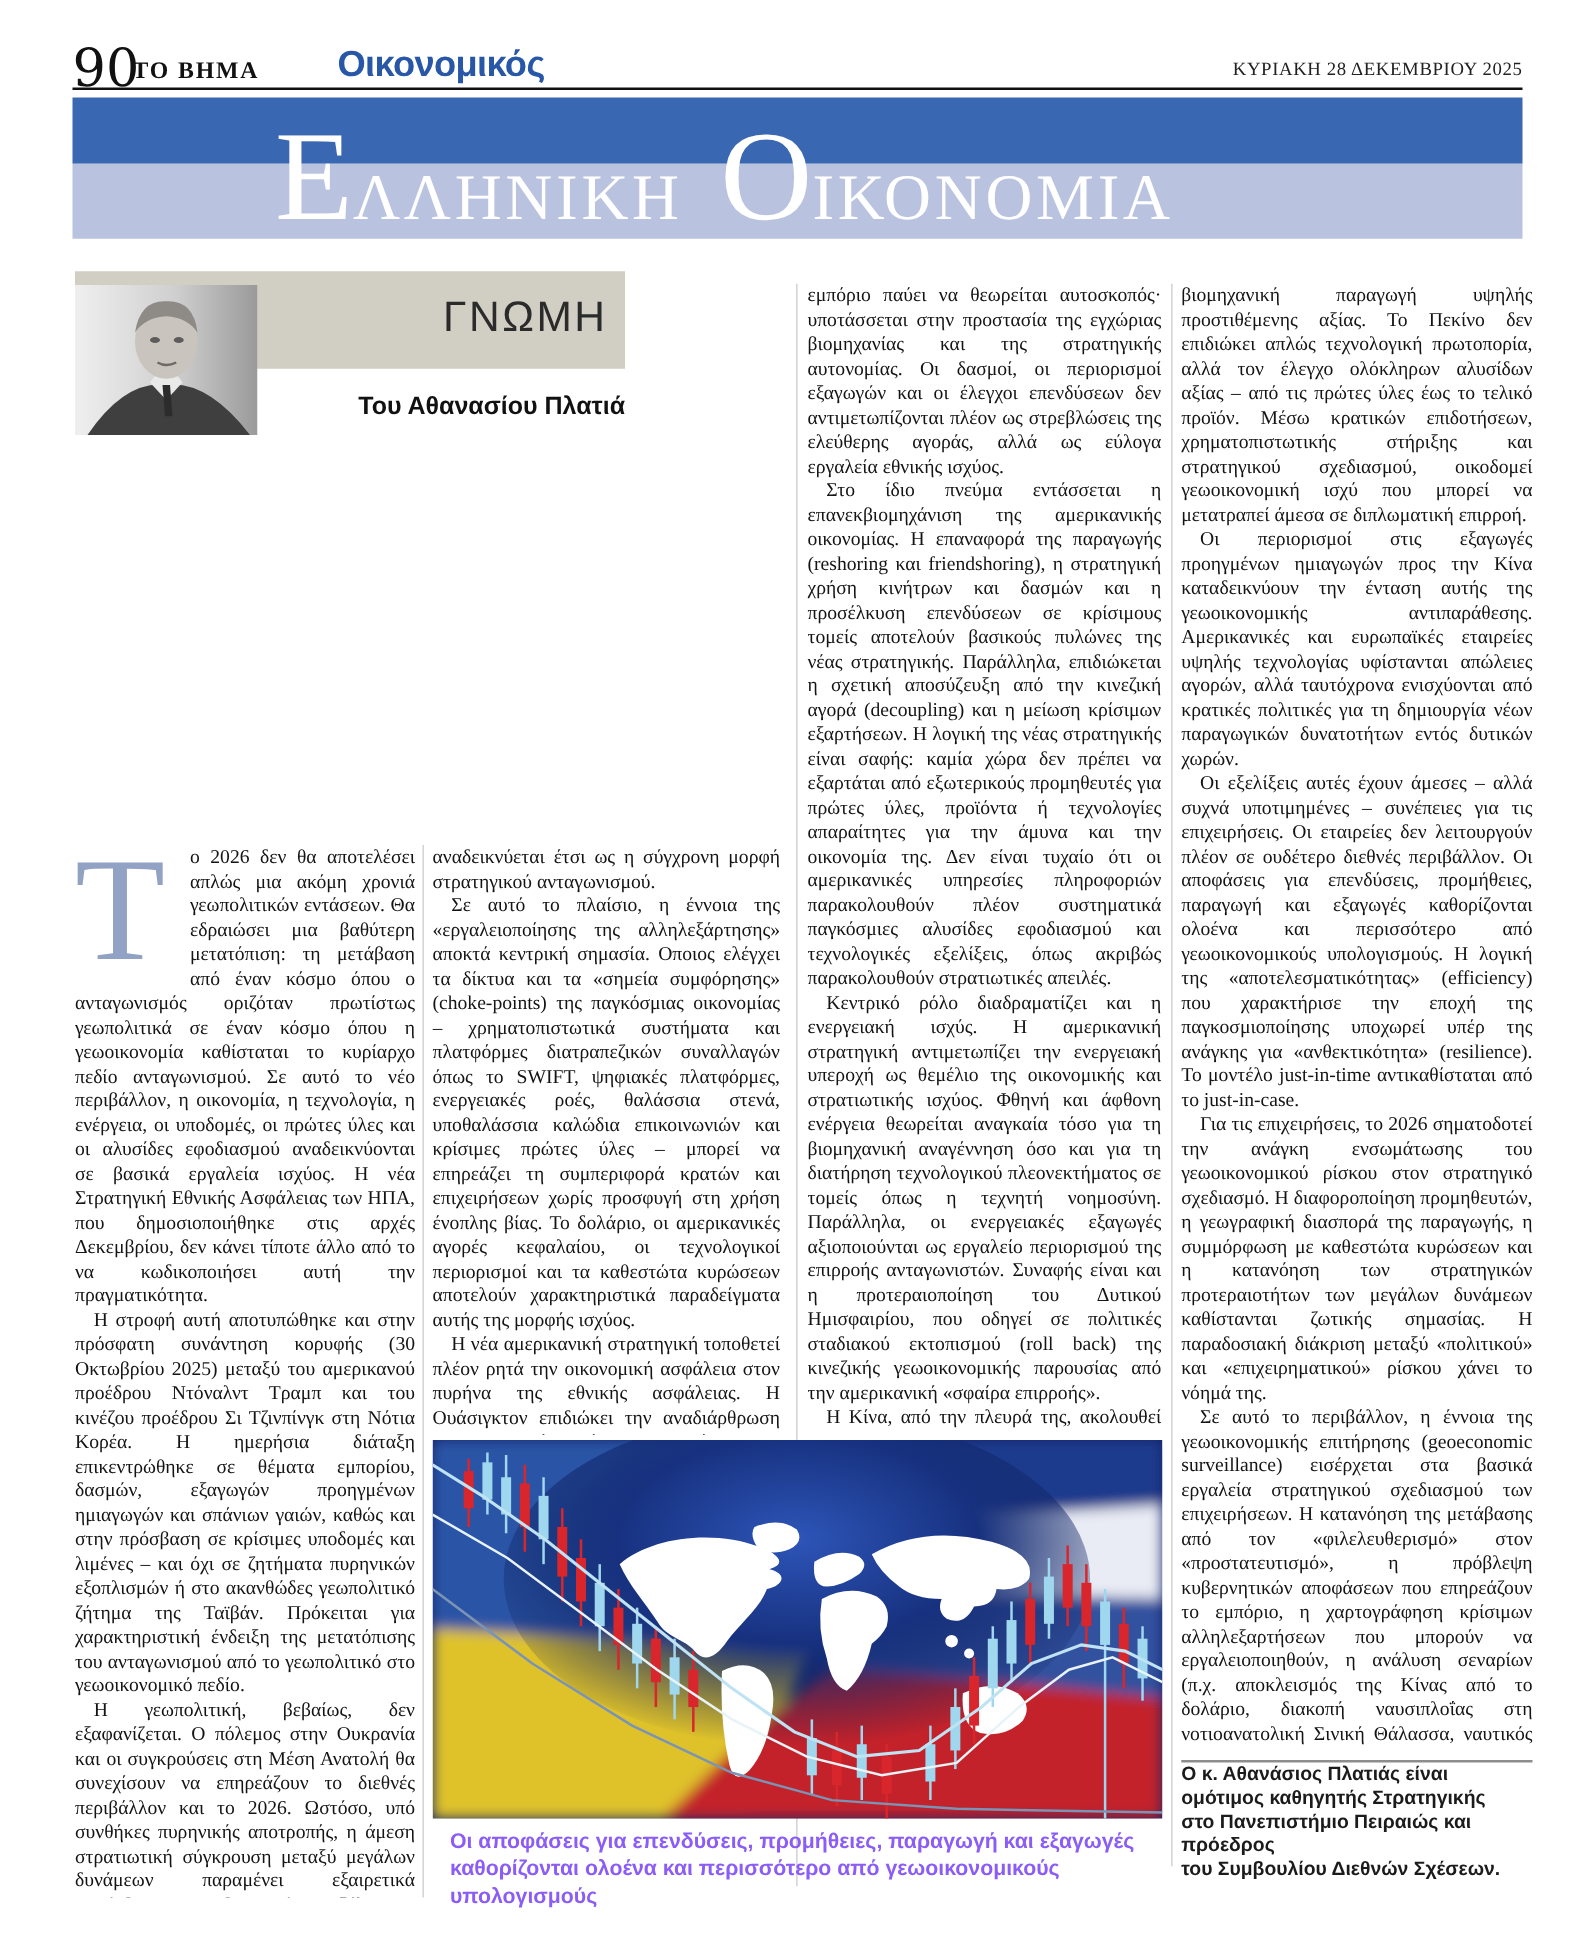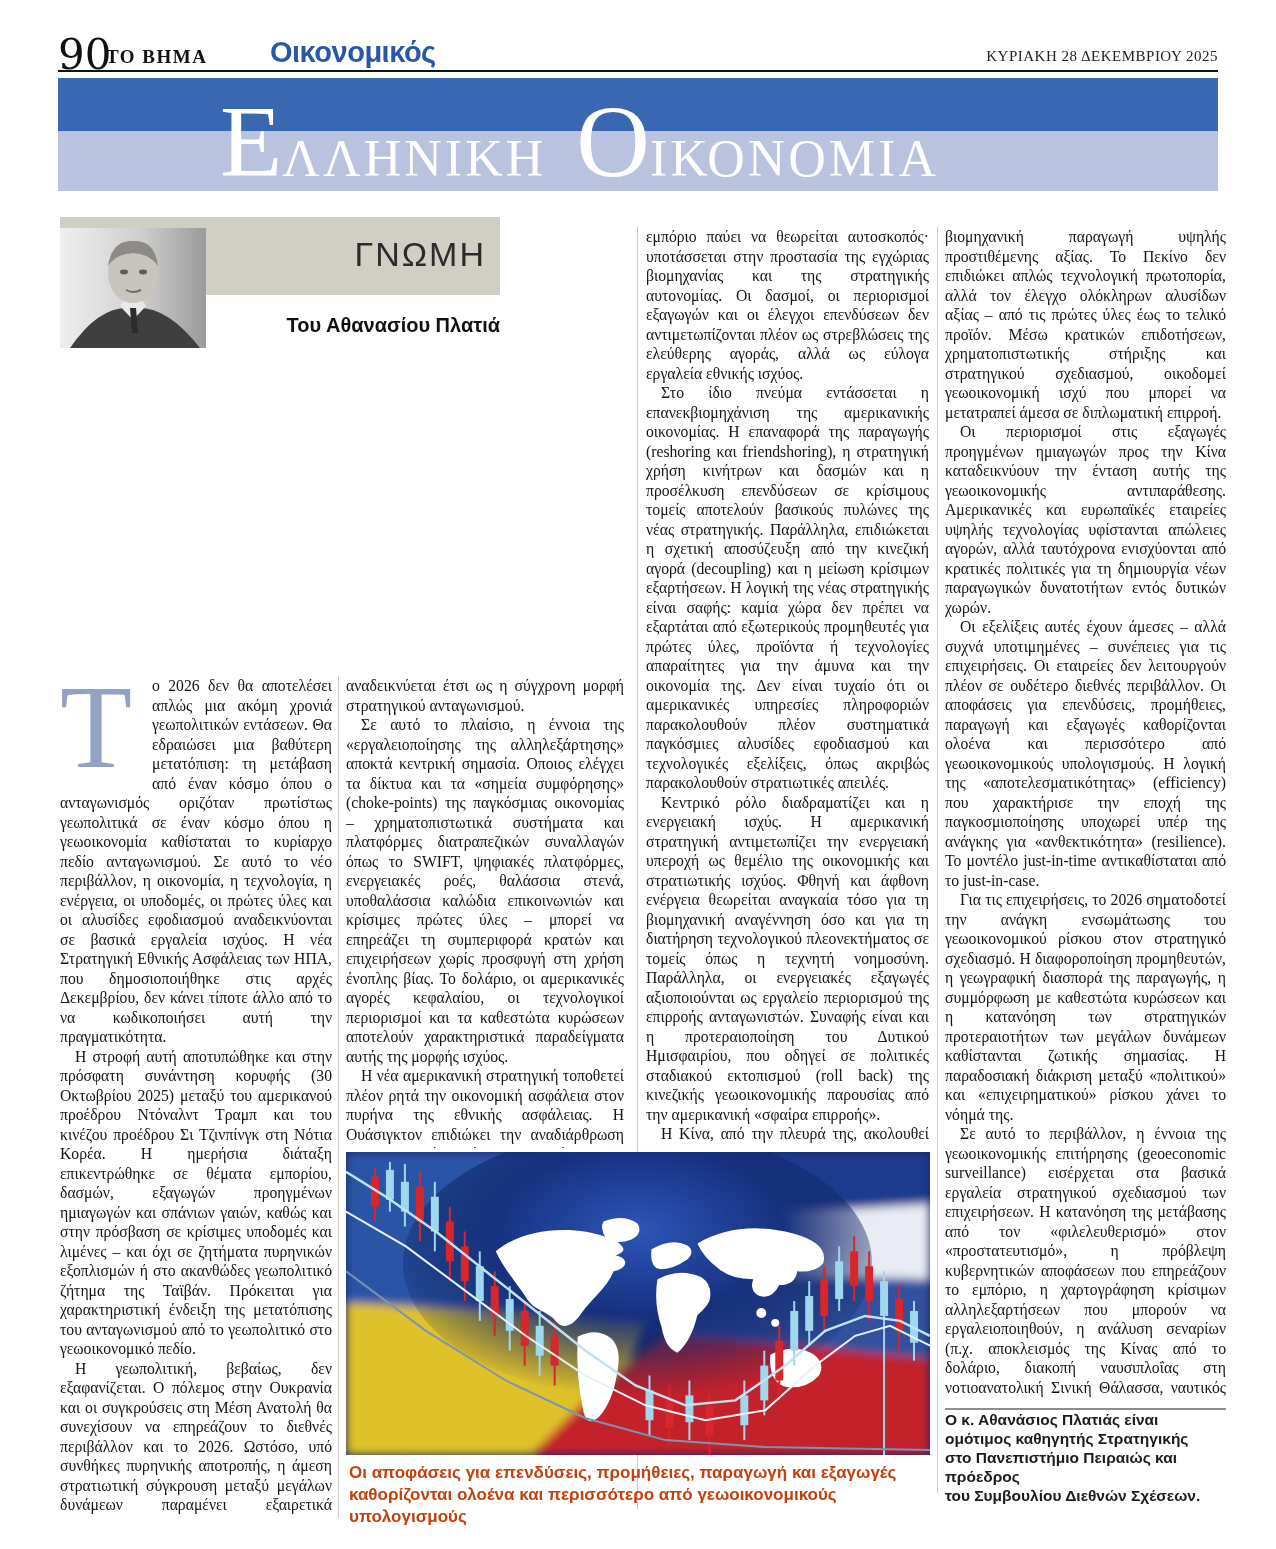--- a/index.html
+++ b/index.html
@@ -52,23 +52,23 @@
            font-family:"Liberation Serif",serif;margin:4px 6px 0 0;text-indent:0;}
 
   .col-divider{position:absolute;width:1px;background:#c9c9c9;}
   #div12{left:338px;top:676px;height:842px;}
   #div23{left:637px;top:227px;height:1282px;}
   #div34{left:937px;top:227px;height:1266px;}
 
   
   .lead-photo{position:absolute;left:346px;top:1152px;width:584px;height:303px;overflow:hidden;}
   .lead-photo svg{display:block;width:100%;height:100%;}
-  .photo-caption{position:absolute;left:349px;top:1462px;width:584px;
+  .photo-caption{position:absolute;left:360px;top:1462px;width:584px;
                  font-family:"Liberation Sans",sans-serif;font-weight:700;
-                 font-size:17px;line-height:22px;color:#c2410c;}
+                 font-size:17px;line-height:22px;color:#8b5cf6;}
 
   
   .bio-rule{position:absolute;left:945px;top:1408px;width:281px;height:2px;background:#8d8d8d;}
   .bio{position:absolute;left:945px;top:1410px;width:281px;
        font-family:"Liberation Sans",sans-serif;font-weight:700;
        font-size:15.5px;line-height:19px;color:#1b1b1b;}
 </style>
 </head>
 <body>
 

